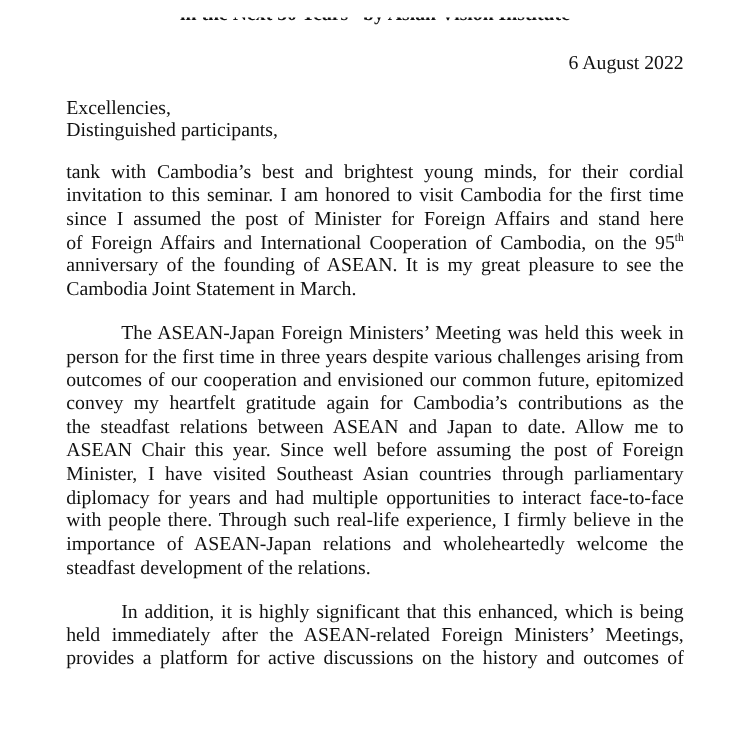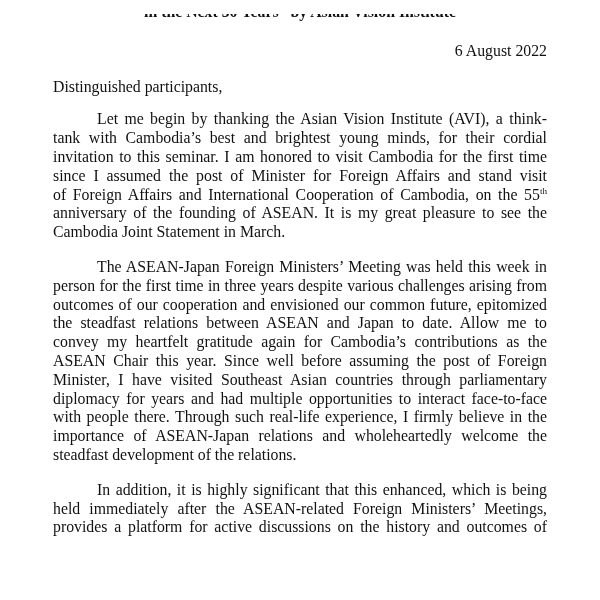--- a/index.html
+++ b/index.html
@@ -62,39 +62,39 @@
 <body>
 
 <div class="page">
   <div class="content">
 
     <div class="doc-title">in the Next 50 Years” by Asian Vision Institute</div>
 
     <div class="date-line">6 August 2022</div>
 
     <div class="salutations">
+      <div>Excellencies,</div>
       <div>Distinguished participants,</div>
     </div>
 
     <div class="paragraph p1">
-      <div class="line first">Let me begin by thanking the Asian Vision Institute (AVI), a think-</div>
       <div class="line">tank with Cambodia’s best and brightest young minds, for their cordial</div>
       <div class="line">invitation to this seminar. I am honored to visit Cambodia for the first time</div>
-      <div class="line">since I assumed the post of Minister for Foreign Affairs and stand visit</div>
-      <div class="line"><span>of Foreign Affairs and International Cooperation of Cambodia, on the 55</span><sup>th</sup></div>
+      <div class="line">since I assumed the post of Minister for Foreign Affairs and stand here</div>
+      <div class="line"><span>of Foreign Affairs and International Cooperation of Cambodia, on the 95</span><sup>th</sup></div>
       <div class="line">anniversary of the founding of ASEAN. It is my great pleasure to see the</div>
       <div class="line last">Cambodia Joint Statement in March.</div>
     </div>
 
     <div class="paragraph">
       <div class="line first">The ASEAN-Japan Foreign Ministers’ Meeting was held this week in</div>
       <div class="line">person for the first time in three years despite various challenges arising from</div>
       <div class="line">outcomes of our cooperation and envisioned our common future, epitomized</div>
+      <div class="line">convey my heartfelt gratitude again for Cambodia’s contributions as the</div>
       <div class="line">the steadfast relations between ASEAN and Japan to date. Allow me to</div>
-      <div class="line">convey my heartfelt gratitude again for Cambodia’s contributions as the</div>
       <div class="line">ASEAN Chair this year. Since well before assuming the post of Foreign</div>
       <div class="line">Minister, I have visited Southeast Asian countries through parliamentary</div>
       <div class="line">diplomacy for years and had multiple opportunities to interact face-to-face</div>
       <div class="line">with people there. Through such real-life experience, I firmly believe in the</div>
       <div class="line">importance of ASEAN-Japan relations and wholeheartedly welcome the</div>
       <div class="line last">steadfast development of the relations.</div>
     </div>
 
     <div class="paragraph">
       <div class="line first">In addition, it is highly significant that this enhanced, which is being</div>

